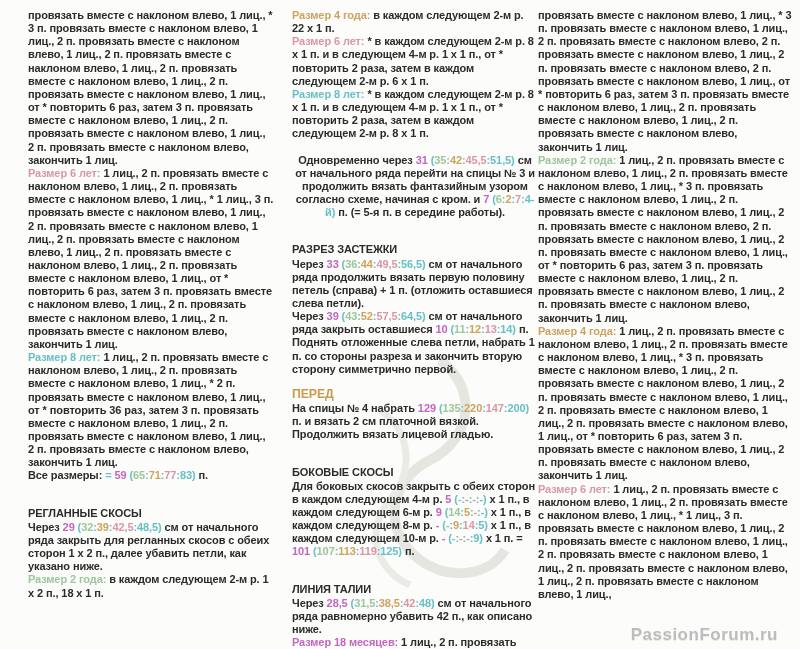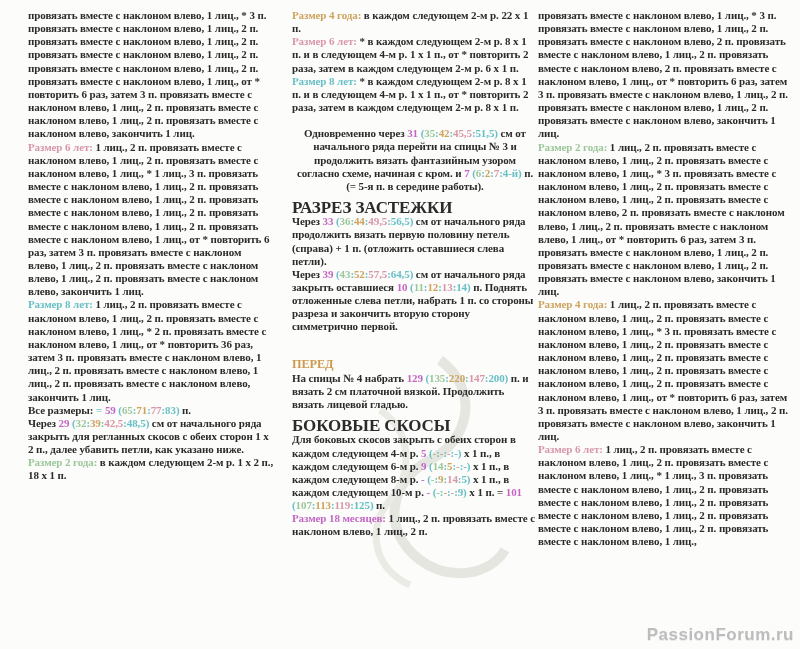--- a/index.html
+++ b/index.html
@@ -15,64 +15,67 @@
   .ornament{position:absolute;left:320px;top:350px;z-index:0;}
   .col{
     position:absolute;top:9px;z-index:1;
     font-size:11px;line-height:13.15px;font-weight:700;
     color:var(--c-text);
     letter-spacing:-0.1px;
   }
   .col1{left:28px;width:246px;}
   .col2{left:292px;width:246px;}
   .col3{left:538px;width:256px;}
-  .block{margin:0;font-family:Liberation Serif, serif;}
+  .block{margin:0;}
   .block.gap{margin-top:13px;text-align:center;}
-  .block.h{font-size:17px;margin-top:8px;margin-bottom:1px;}
-  .block.ho{font-size:12.3px;margin-top:24px;margin-bottom:1px;color:var(--c-heading_orange);}
+  .block.h{font-size:11px;margin-top:24px;margin-bottom:1px;}
+  .block.ho{font-size:12.3px;margin-top:12px;margin-bottom:1px;color:var(--c-heading_orange);}
   .c-m{color:var(--c-magenta);}
   .c-g{color:var(--c-green);}
   .c-o{color:var(--c-orange);}
   .c-p{color:var(--c-pink);}
   .c-t{color:var(--c-teal);}
   .watermark{
-    position:absolute;right:6px;bottom:4px;z-index:2;
+    position:absolute;right:22px;bottom:4px;z-index:2;
     font-size:17px;font-weight:700;color:#bcbcbc;
     text-shadow:0 0 1px #ffffff, 0 1px 0 #e9e9e9;
     letter-spacing:0.5px;
   }
 </style>
 </head>
 <body>
 
 <div class="page">
   <svg class="ornament" width="200" height="250" viewBox="0 0 200 250">
     <path d="M120,10 C160,40 150,90 110,110 C70,130 60,180 100,210 C130,232 170,225 185,200" fill="none" stroke="#e6e6e1" stroke-width="10"></path>
     <path d="M60,60 C90,80 95,120 70,150 C45,180 55,220 90,235" fill="none" stroke="#ebebe6" stroke-width="7"></path>
   </svg>
   <div class="col col1" id="col-0">
       <div class="block "><span>провязать вместе с наклоном влево, 1 лиц., * 3 п. провязать вместе с наклоном влево, 1 лиц., 2 п. провязать вместе с наклоном влево, 1 лиц., 2 п. провязать вместе с наклоном влево, 1 лиц., 2 п. провязать вместе с наклоном влево, 1 лиц., 2 п. провязать вместе с наклоном влево, 1 лиц., от * повторить 6 раз, затем 3 п. провязать вместе с наклоном влево, 1 лиц., 2 п. провязать вместе с наклоном влево, 1 лиц., 2 п. провязать вместе с наклоном влево, закончить 1 лиц.</span></div>
       <div class="block "><span class="c-p">Размер 6 лет:</span><span> 1 лиц., 2 п. провязать вместе с наклоном влево, 1 лиц., 2 п. провязать вместе с наклоном влево, 1 лиц., * 1 лиц., 3 п. провязать вместе с наклоном влево, 1 лиц., 2 п. провязать вместе с наклоном влево, 1 лиц., 2 п. провязать вместе с наклоном влево, 1 лиц., 2 п. провязать вместе с наклоном влево, 1 лиц., 2 п. провязать вместе с наклоном влево, 1 лиц., от * повторить 6 раз, затем 3 п. провязать вместе с наклоном влево, 1 лиц., 2 п. провязать вместе с наклоном влево, 1 лиц., 2 п. провязать вместе с наклоном влево, закончить 1 лиц.</span></div>
       <div class="block "><span class="c-t">Размер 8 лет:</span><span> 1 лиц., 2 п. провязать вместе с наклоном влево, 1 лиц., 2 п. провязать вместе с наклоном влево, 1 лиц., * 2 п. провязать вместе с наклоном влево, 1 лиц., от * повторить 36 раз, затем 3 п. провязать вместе с наклоном влево, 1 лиц., 2 п. провязать вместе с наклоном влево, 1 лиц., 2 п. провязать вместе с наклоном влево, закончить 1 лиц.</span></div>
       <div class="block "><span>Все размеры: </span><span class="c-t">= </span><span class="c-m">59</span><span class="c-t"> (</span><span class="c-g">65</span><span class="c-t">:</span><span class="c-o">71</span><span class="c-t">:</span><span class="c-p">77</span><span class="c-t">:</span><span class="c-t">83)</span><span> п.</span></div>
+      <div class="block h"><span>РЕГЛАННЫЕ СКОСЫ</span></div>
       <div class="block "><span>Через </span><span class="c-m">29</span><span class="c-t"> (</span><span class="c-g">32</span><span class="c-t">:</span><span class="c-o">39</span><span class="c-t">:</span><span class="c-p">42,5</span><span class="c-t">:</span><span class="c-t">48,5)</span><span> см от начального ряда закрыть для регланных скосов с обеих сторон 1 х 2 п., далее убавить петли, как указано ниже.</span></div>
       <div class="block "><span class="c-g">Размер 2 года:</span><span> в каждом следующем 2-м р. 1 х 2 п., 18 х 1 п.</span></div>
     </div>
   <div class="col col2" id="col-1">
       <div class="block "><span class="c-o">Размер 4 года:</span><span> в каждом следующем 2-м р. 22 х 1 п.</span></div>
       <div class="block "><span class="c-p">Размер 6 лет:</span><span> * в каждом следующем 2-м р. 8 х 1 п. и в следующем 4-м р. 1 х 1 п., от * повторить 2 раза, затем в каждом следующем 2-м р. 6 х 1 п.</span></div>
       <div class="block "><span class="c-t">Размер 8 лет:</span><span> * в каждом следующем 2-м р. 8 х 1 п. и в следующем 4-м р. 1 х 1 п., от * повторить 2 раза, затем в каждом следующем 2-м р. 8 х 1 п.</span></div>
       <div class="block  gap"><span>Одновременно через </span><span class="c-m">31</span><span class="c-t"> (</span><span class="c-g">35</span><span class="c-t">:</span><span class="c-o">42</span><span class="c-t">:</span><span class="c-p">45,5</span><span class="c-t">:</span><span class="c-t">51,5)</span><span> см от начального ряда перейти на спицы № 3 и продолжить вязать фантазийным узором согласно схеме, начиная с кром. и </span><span class="c-m">7</span><span class="c-t"> (</span><span class="c-g">6</span><span class="c-t">:</span><span class="c-o">2</span><span class="c-t">:</span><span class="c-p">7</span><span class="c-t">:</span><span class="c-t">4-й)</span><span> п. (= 5-я п. в середине работы).</span></div>
       <div class="block h"><span>РАЗРЕЗ ЗАСТЕЖКИ</span></div>
       <div class="block "><span>Через </span><span class="c-m">33</span><span class="c-t"> (</span><span class="c-g">36</span><span class="c-t">:</span><span class="c-o">44</span><span class="c-t">:</span><span class="c-p">49,5</span><span class="c-t">:</span><span class="c-t">56,5)</span><span> см от начального ряда продолжить вязать первую половину петель (справа) + 1 п. (отложить оставшиеся слева петли).</span></div>
       <div class="block "><span>Через </span><span class="c-m">39</span><span class="c-t"> (</span><span class="c-g">43</span><span class="c-t">:</span><span class="c-o">52</span><span class="c-t">:</span><span class="c-p">57,5</span><span class="c-t">:</span><span class="c-t">64,5)</span><span> см от начального ряда закрыть оставшиеся </span><span class="c-m">10</span><span class="c-t"> (</span><span class="c-g">11</span><span class="c-t">:</span><span class="c-o">12</span><span class="c-t">:</span><span class="c-p">13</span><span class="c-t">:</span><span class="c-t">14)</span><span> п. Поднять отложенные слева петли, набрать 1 п. со стороны разреза и закончить вторую сторону симметрично первой.</span></div>
       <div class="block ho"><span>ПЕРЕД</span></div>
       <div class="block "><span>На спицы № 4 набрать </span><span class="c-m">129</span><span class="c-t"> (</span><span class="c-g">135</span><span class="c-t">:</span><span class="c-o">220</span><span class="c-t">:</span><span class="c-p">147</span><span class="c-t">:</span><span class="c-t">200)</span><span> п. и вязать 2 см платочной вязкой. Продолжить вязать лицевой гладью.</span></div>
       <div class="block h"><span>БОКОВЫЕ СКОСЫ</span></div>
       <div class="block "><span>Для боковых скосов закрыть с обеих сторон в каждом следующем 4-м р. </span><span class="c-m">5</span><span class="c-t"> (</span><span class="c-g">-</span><span class="c-t">:</span><span class="c-o">-</span><span class="c-t">:</span><span class="c-p">-</span><span class="c-t">:</span><span class="c-t">-)</span><span> х 1 п., в каждом следующем 6-м р. </span><span class="c-m">9</span><span class="c-t"> (</span><span class="c-g">14</span><span class="c-t">:</span><span class="c-o">5</span><span class="c-t">:</span><span class="c-p">-</span><span class="c-t">:</span><span class="c-t">-)</span><span> х 1 п., в каждом следующем 8-м р. </span><span class="c-m">-</span><span class="c-t"> (</span><span class="c-g">-</span><span class="c-t">:</span><span class="c-o">9</span><span class="c-t">:</span><span class="c-p">14</span><span class="c-t">:</span><span class="c-t">5)</span><span> х 1 п., в каждом следующем 10-м р. </span><span class="c-m">-</span><span class="c-t"> (</span><span class="c-g">-</span><span class="c-t">:</span><span class="c-o">-</span><span class="c-t">:</span><span class="c-p">-</span><span class="c-t">:</span><span class="c-t">9)</span><span> х 1 п. = </span><span class="c-m">101</span><span class="c-t"> (</span><span class="c-g">107</span><span class="c-t">:</span><span class="c-o">113</span><span class="c-t">:</span><span class="c-p">119</span><span class="c-t">:</span><span class="c-t">125)</span><span> п.</span></div>
+      <div class="block h"><span>ЛИНИЯ ТАЛИИ</span></div>
+      <div class="block "><span>Через </span><span class="c-m">28,5</span><span class="c-t"> (</span><span class="c-g">31,5</span><span class="c-t">:</span><span class="c-o">38,5</span><span class="c-t">:</span><span class="c-p">42</span><span class="c-t">:</span><span class="c-t">48)</span><span> см от начального ряда равномерно убавить 42 п., как описано ниже.</span></div>
       <div class="block "><span class="c-m">Размер 18 месяцев:</span><span> 1 лиц., 2 п. провязать вместе с наклоном влево, 1 лиц., 2 п.</span></div>
     </div>
   <div class="col col3" id="col-2">
       <div class="block "><span>провязать вместе с наклоном влево, 1 лиц., * 3 п. провязать вместе с наклоном влево, 1 лиц., 2 п. провязать вместе с наклоном влево, 2 п. провязать вместе с наклоном влево, 1 лиц., 2 п. провязать вместе с наклоном влево, 2 п. провязать вместе с наклоном влево, 1 лиц., от * повторить 6 раз, затем 3 п. провязать вместе с наклоном влево, 1 лиц., 2 п. провязать вместе с наклоном влево, 1 лиц., 2 п. провязать вместе с наклоном влево, закончить 1 лиц.</span></div>
       <div class="block "><span class="c-g">Размер 2 года:</span><span> 1 лиц., 2 п. провязать вместе с наклоном влево, 1 лиц., 2 п. провязать вместе с наклоном влево, 1 лиц., * 3 п. провязать вместе с наклоном влево, 1 лиц., 2 п. провязать вместе с наклоном влево, 1 лиц., 2 п. провязать вместе с наклоном влево, 2 п. провязать вместе с наклоном влево, 1 лиц., 2 п. провязать вместе с наклоном влево, 1 лиц., от * повторить 6 раз, затем 3 п. провязать вместе с наклоном влево, 1 лиц., 2 п. провязать вместе с наклоном влево, 1 лиц., 2 п. провязать вместе с наклоном влево, закончить 1 лиц.</span></div>
       <div class="block "><span class="c-o">Размер 4 года:</span><span> 1 лиц., 2 п. провязать вместе с наклоном влево, 1 лиц., 2 п. провязать вместе с наклоном влево, 1 лиц., * 3 п. провязать вместе с наклоном влево, 1 лиц., 2 п. провязать вместе с наклоном влево, 1 лиц., 2 п. провязать вместе с наклоном влево, 1 лиц., 2 п. провязать вместе с наклоном влево, 1 лиц., 2 п. провязать вместе с наклоном влево, 1 лиц., от * повторить 6 раз, затем 3 п. провязать вместе с наклоном влево, 1 лиц., 2 п. провязать вместе с наклоном влево, закончить 1 лиц.</span></div>
       <div class="block "><span class="c-p">Размер 6 лет:</span><span> 1 лиц., 2 п. провязать вместе с наклоном влево, 1 лиц., 2 п. провязать вместе с наклоном влево, 1 лиц., * 1 лиц., 3 п. провязать вместе с наклоном влево, 1 лиц., 2 п. провязать вместе с наклоном влево, 1 лиц., 2 п. провязать вместе с наклоном влево, 1 лиц., 2 п. провязать вместе с наклоном влево, 1 лиц., 2 п. провязать вместе с наклоном влево, 1 лиц.,</span></div>
     </div>
   <div class="watermark">PassionForum.ru</div>
 </div>

